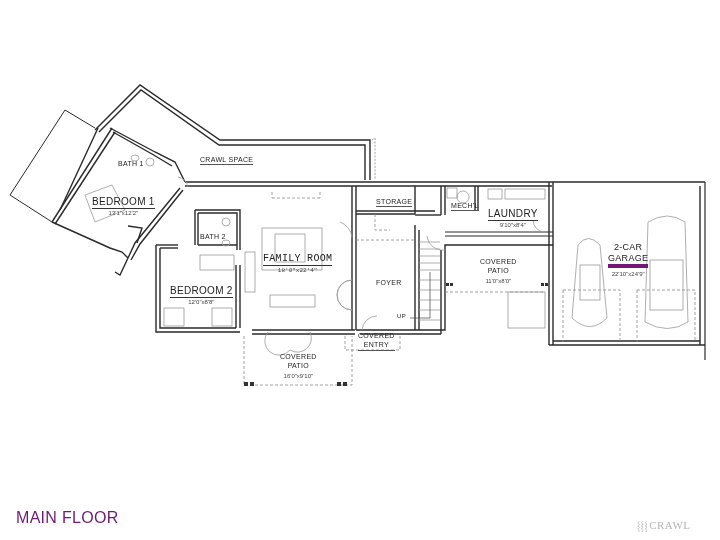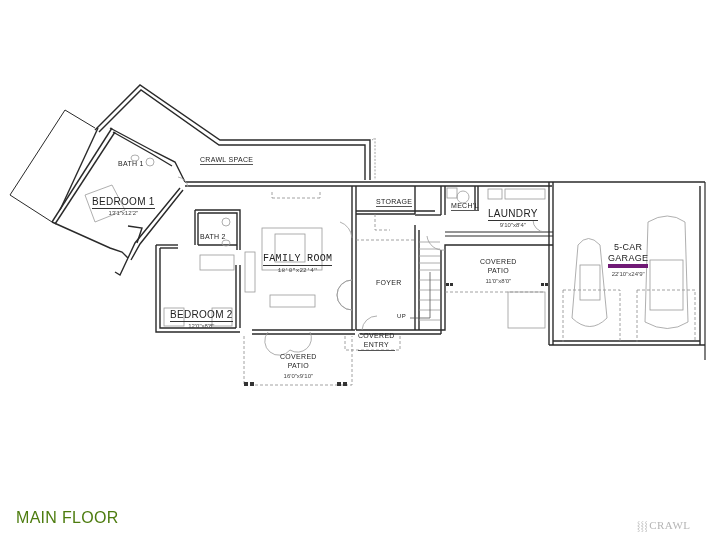--- a/index.html
+++ b/index.html
@@ -3,21 +3,21 @@
   <meta charset="utf-8">
   <style>
     html, body { margin: 0; padding: 0; background: #ffffff; }
     body { width: 720px; height: 540px; position: relative; overflow: hidden; font-family: "Liberation Sans", sans-serif; }
     #plan { position: absolute; left: 0; top: 0; width: 720px; height: 540px; }
     .room-label { position: absolute; text-align: center; color: #222; font-family: "Liberation Sans", sans-serif; white-space: nowrap; }
     .room-label .name { display: block; font-size: 10px; letter-spacing: 0.3px; border-bottom: 1px solid #333; padding-bottom: 1px; }
     .room-label .dims { display: block; font-size: 6px; color: #444; margin-top: 1px; }
     .room-label.small .name { font-size: 7px; border-bottom: 1px solid #555; }
     .room-label.nound .name { border-bottom: none; }
-    .title { position: absolute; left: 16px; top: 509px; font-size: 16px; color: #4d7c0f; letter-spacing: 0.3px; }
+    .title { position: absolute; left: 16px; top: 509px; font-size: 16px; color: #701a75; letter-spacing: 0.3px; }
     .watermark { position: absolute; left: 637px; top: 519px; font-family: "Liberation Serif", serif; font-size: 11px; color: #b5b5b5; letter-spacing: 0.5px; }
     .watermark .glyph { font-size: 9px; margin-right: 1px; }
   </style>
 </head>
 <body>
 
 <svg id="plan" viewBox="0 0 720 540" xmlns="http://www.w3.org/2000/svg">
   <g fill="none" stroke="#2a2a2a" stroke-width="1.4">
 
     <g>
@@ -185,21 +185,21 @@
 <div class="room-label" style="left:92px;top:196px;">
   <span class="name">BEDROOM 1</span>
   <span class="dims">13'1"x12'2"</span>
 </div>
 <div class="room-label small nound" style="left:118px;top:160px;">
   <span class="name">BATH 1</span>
 </div>
 <div class="room-label small nound" style="left:200px;top:233px;">
   <span class="name">BATH 2</span>
 </div>
-<div class="room-label" style="left:170px;top:285px;margin-top:24px;">
+<div class="room-label" style="left:170px;top:285px;">
   <span class="name">BEDROOM 2</span>
   <span class="dims">12'0"x8'8"</span>
 </div>
 <div class="room-label" style="left:263px;top:253px;font-family:Liberation Mono, monospace;">
   <span class="name">FAMILY ROOM</span>
   <span class="dims">18'0"x22'4"</span>
 </div>
 <div class="room-label small" style="left:376px;top:198px;">
   <span class="name">STORAGE</span>
 </div>
@@ -221,21 +221,21 @@
 <div class="room-label small" style="left:358px;top:332px;line-height:8px;">
   <span class="name" style="border-bottom:none;">COVERED</span>
   <span class="name">ENTRY</span>
 </div>
 <div class="room-label small nound" style="left:280px;top:353px;line-height:8px;">
   <span class="name">COVERED</span>
   <span class="name">PATIO</span>
   <span class="dims">16'0"x9'10"</span>
 </div>
 <div class="room-label nound" style="left:608px;top:242px;line-height:10px;">
-  <span class="name" style="font-size:9px;">5-CAR</span>
+  <span class="name" style="font-size:9px;">2-CAR</span>
   <span class="name" style="font-size:9px;border-bottom:4px solid #701a75;">GARAGE</span>
   <span class="dims">22'10"x24'9"</span>
 </div>
 <div class="room-label small nound" style="left:397px;top:313px;">
   <span class="name" style="font-size:6px;">UP</span>
 </div>
 
 <div class="title">MAIN FLOOR</div>
 
 <div class="watermark">

